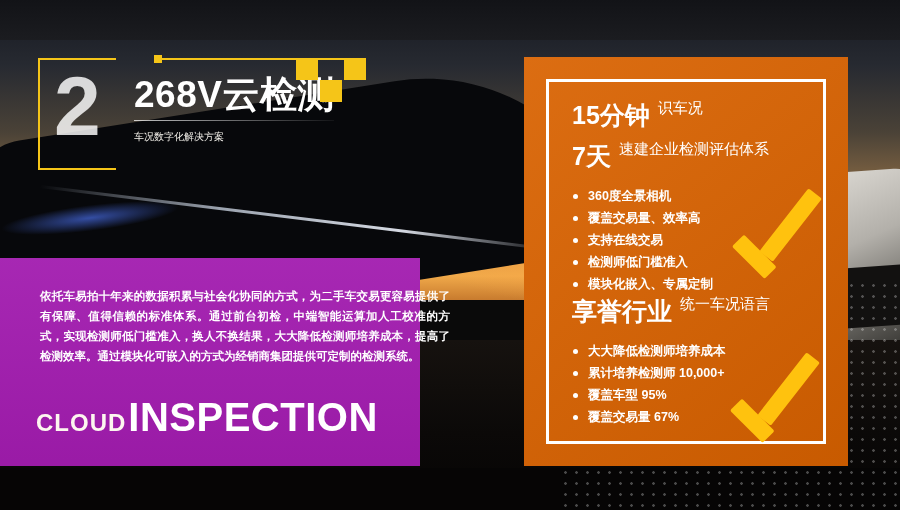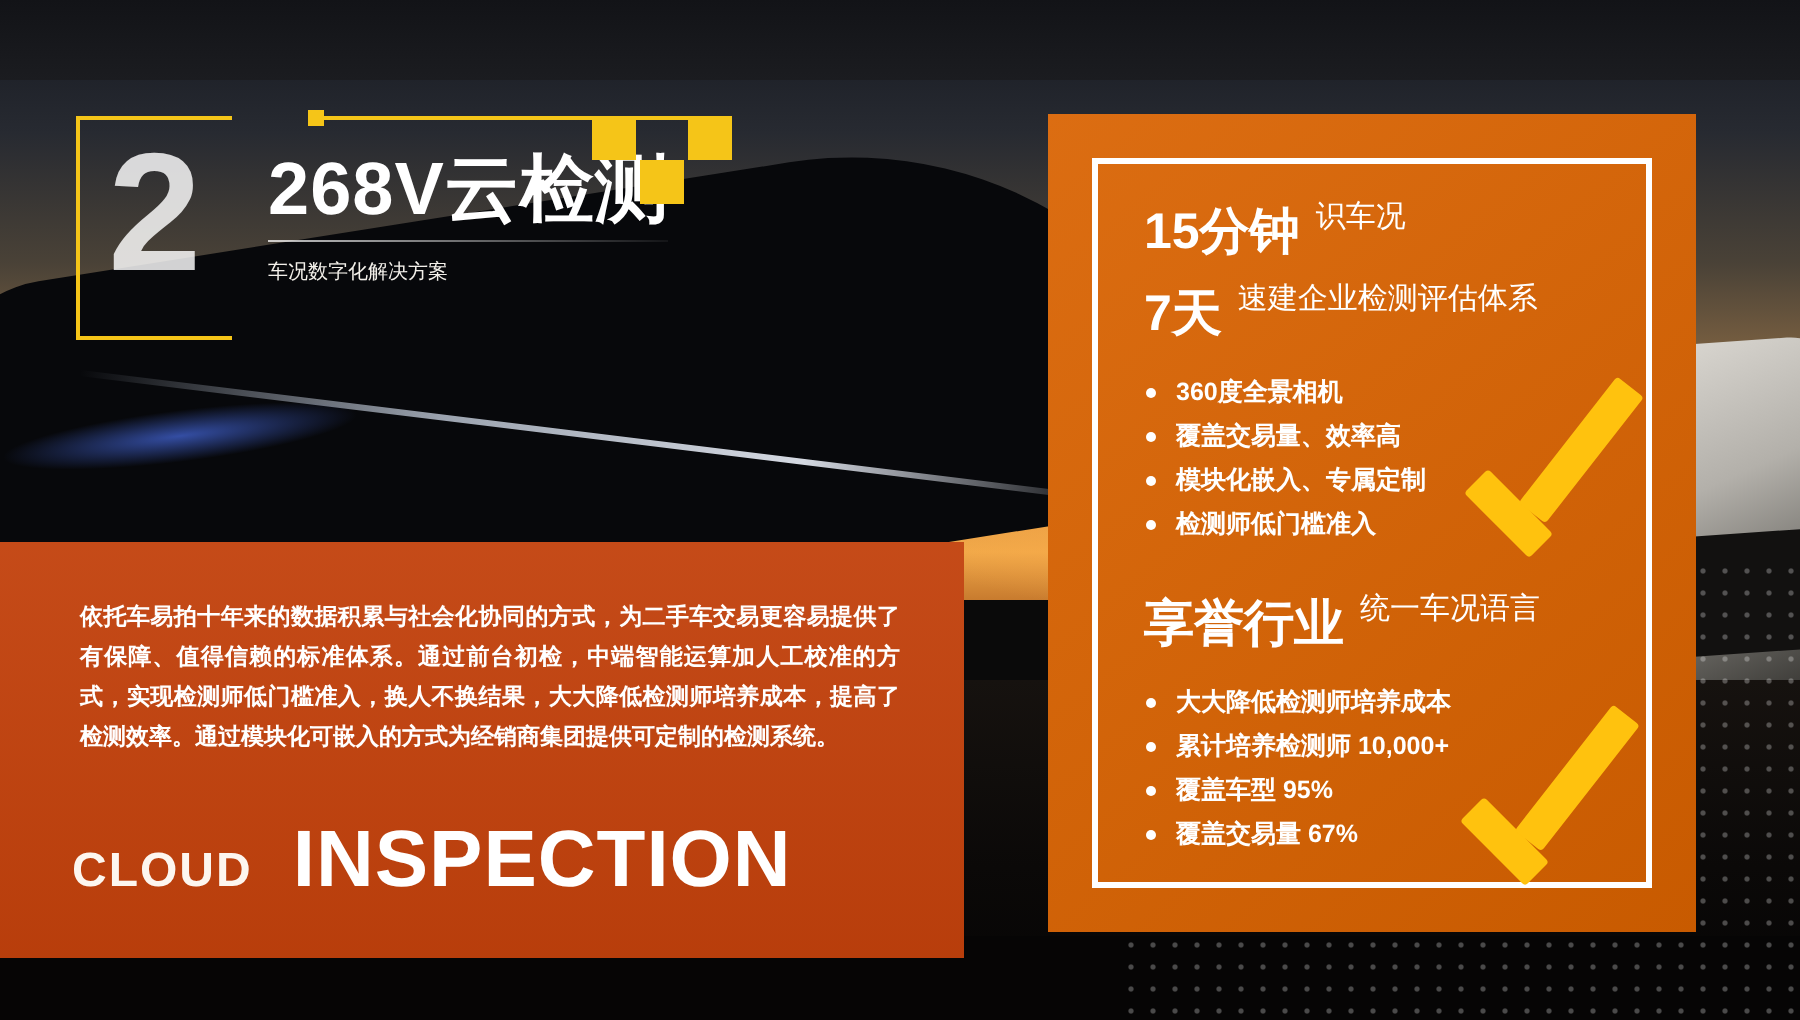--- a/index.html
+++ b/index.html
@@ -39,24 +39,24 @@
   .tline{position:absolute;left:120px;top:0px;width:190px;height:2px;background:#f5c518;}
   .tdot{position:absolute;left:116px;top:-3px;width:8px;height:8px;background:#f5c518;}
   .numtwo{position:absolute;left:16px;top:6px;font-size:84px;line-height:84px;font-weight:700;color:rgba(255,255,255,.82);}
   .maintitle{position:absolute;left:96px;top:16px;font-size:37px;line-height:42px;font-weight:700;color:#ffffff;letter-spacing:.5px;white-space:nowrap;}
   .tsep{position:absolute;left:96px;top:62px;width:200px;height:1px;background:linear-gradient(90deg,rgba(255,255,255,.75),rgba(255,255,255,.05));}
   .subtitle{position:absolute;left:96px;top:68px;font-size:10px;line-height:22px;color:#f3f0ea;white-space:nowrap;}
 
   .sq{position:absolute;background:#f5c518;width:22px;height:22px;}
 
   
-  .leftblock{position:absolute;left:0;top:258px;width:482px;height:208px;background:#c2410c;margin-top:13px;}
+  .leftblock{position:absolute;left:0;top:258px;width:420px;height:208px;background:#a21caf;}
   .leftblock .veil{position:absolute;inset:0;background:linear-gradient(180deg,rgba(255,255,255,.05),rgba(0,0,0,.05));}
   .para{position:absolute;left:40px;top:28px;width:410px;font-size:11.5px;line-height:20px;color:#ffffff;font-weight:600;text-align:justify;}
-  .cloudline{position:absolute;left:36px;bottom:26px;display:flex;align-items:baseline;gap:20px;}
+  .cloudline{position:absolute;left:36px;bottom:26px;display:flex;align-items:baseline;gap:2px;}
   .cloudsm{font-size:24px;font-weight:700;color:#fdf6ef;letter-spacing:1px;}
   .inspbig{font-size:40px;font-weight:700;color:#ffffff;letter-spacing:.5px;}
 
   
   .rightpanel{position:absolute;left:524px;top:57px;width:324px;height:409px;background:#d96200;}
   .rightpanel .veil{position:absolute;inset:0;background:linear-gradient(140deg,rgba(255,255,255,.07),rgba(0,0,0,.08));}
   .innerborder{position:absolute;left:22px;top:22px;right:22px;bottom:22px;border:3px solid #ffffff;}
 
   .sec{position:absolute;left:48px;right:42px;}
   .sec1{top:42px;}
@@ -197,22 +197,23 @@
         <span class="hbig">15分钟</span>
         <span class="hsm">识车况</span>
       </div>
       <div class="headline headline2">
         <span class="hbig">7天</span>
         <span class="hsm">速建企业检测评估体系</span>
       </div>
       <ul class="bullets" id="bullets-0">
           <li>360度全景相机</li>
           <li>覆盖交易量、效率高</li>
+          <li>支持在线交易</li>
+          <li>检测师低门槛准入</li>
           <li>模块化嵌入、专属定制</li>
-          <li>检测师低门槛准入</li>
         </ul>
     </div>
 
     <div class="sec sec2">
       <div class="headline">
         <span class="hbig">享誉行业</span>
         <span class="hsm">统一车况语言</span>
       </div>
       <ul class="bullets" id="bullets-1">
           <li>大大降低检测师培养成本</li>

